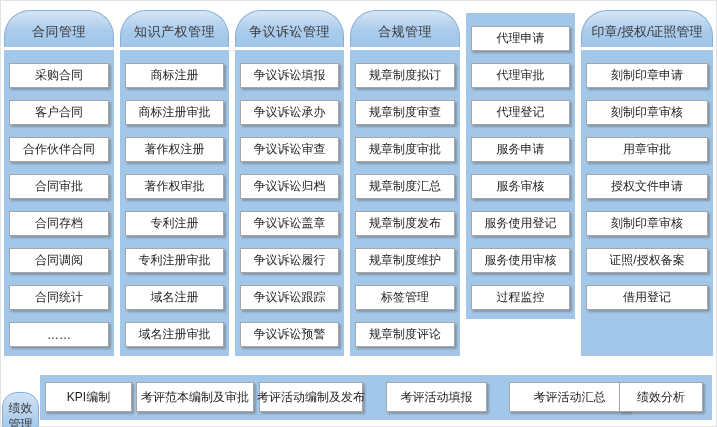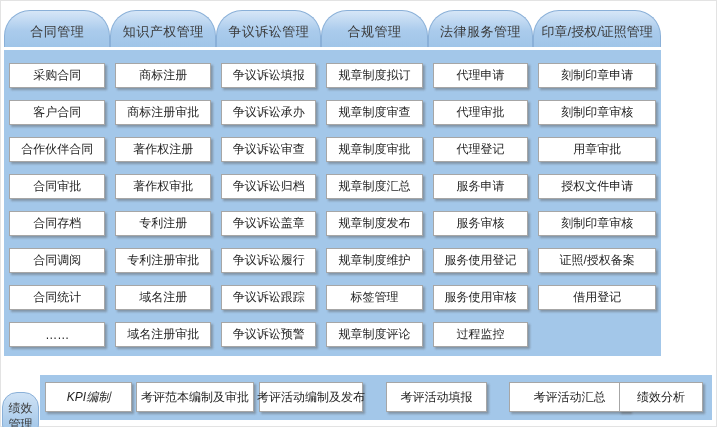--- a/index.html
+++ b/index.html
@@ -7,21 +7,21 @@
     width:717px;height:427px;position:relative;background:#ffffff;
     font-family:"Liberation Sans","DejaVu Sans",sans-serif;
     overflow:hidden;
   }
   .frame{
     position:absolute;left:0;top:0;width:715px;height:425px;
     border:1px solid #e3e3e3;
   }
   
   .board{
-    position:absolute;left:4px;top:10px;width:657px;
+    position:absolute;left:4px;top:10px;width:709px;
     display:flex;justify-content:space-between;
   }
   .col{width:109px;display:flex;flex-direction:column;}
   .col:nth-child(1){width:110px;}
   .col:nth-child(4){width:110px;font-family:Liberation Mono, monospace;}
   .col:nth-child(6){width:132px;}
   .col-head{
     height:37px;box-sizing:border-box;
     border:1px solid #8ab0d8;border-bottom:none;
     border-radius:26px 26px 0 0;
@@ -56,21 +56,21 @@
     position:absolute;left:40px;top:375px;width:672px;height:45px;
     background:#a3c7e9;
   }
   .perf-item{
     position:absolute;top:7px;height:30px;box-sizing:border-box;
     background:#ffffff;border:1px solid #a6a6a6;
     box-shadow:2px 2px 2px rgba(90,90,90,0.45);
     display:flex;align-items:center;justify-content:center;
     font-size:12px;color:#1f1f1f;white-space:nowrap;
   }
-  .perf-item:nth-child(1){left:5px;width:87px;font-style:italic;}
+  .perf-item:nth-child(1){left:5px;width:87px;}
   .perf-item:nth-child(2){left:96px;width:118px;}
   .perf-item:nth-child(3){left:219px;width:104px;}
   .perf-item:nth-child(4){left:346px;width:101px;}
   .perf-item:nth-child(5){left:469px;width:121px;}
   .perf-item:nth-child(6){left:579px;width:84px;}
 </style>
 </head>
 <body>
 
 <div class="frame"></div>
@@ -135,23 +135,20 @@
       <div class="item">规章制度审批</div>
       <div class="item">规章制度汇总</div>
       <div class="item">规章制度发布</div>
       <div class="item">规章制度维护</div>
       <div class="item">标签管理</div>
       <div class="item">规章制度评论</div>
     </div>
   </div>
 
   <div class="col">
-    <div class="col-head">
-        <span>法律服务管理</span>
-      </div>
     <div class="col-body">
       <div class="item">代理申请</div>
       <div class="item">代理审批</div>
       <div class="item">代理登记</div>
       <div class="item">服务申请</div>
       <div class="item">服务审核</div>
       <div class="item">服务使用登记</div>
       <div class="item">服务使用审核</div>
       <div class="item">过程监控</div>
     </div>

